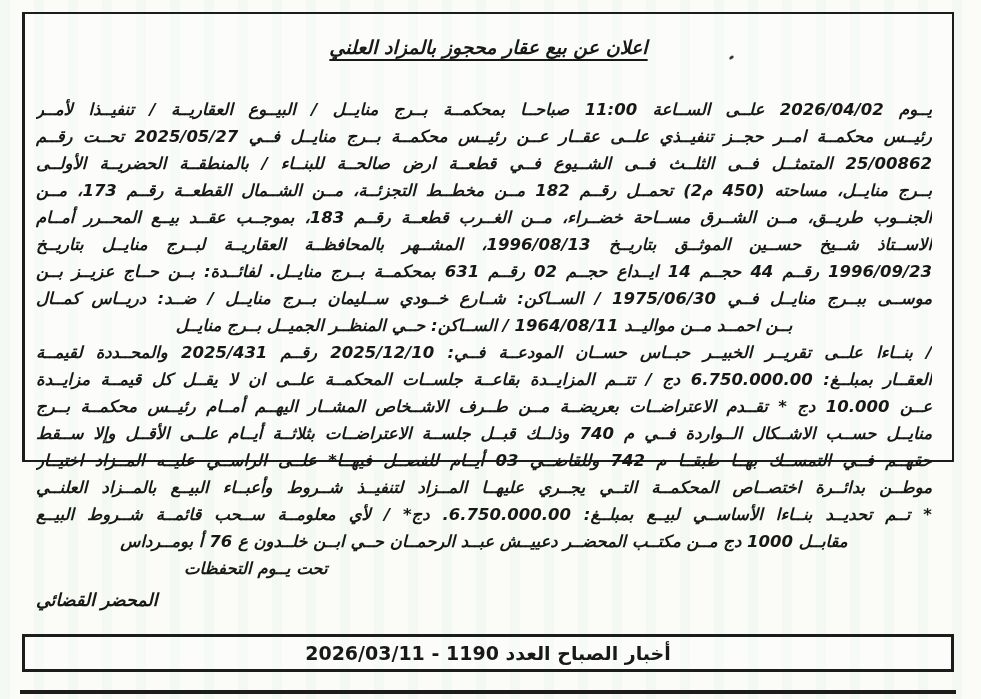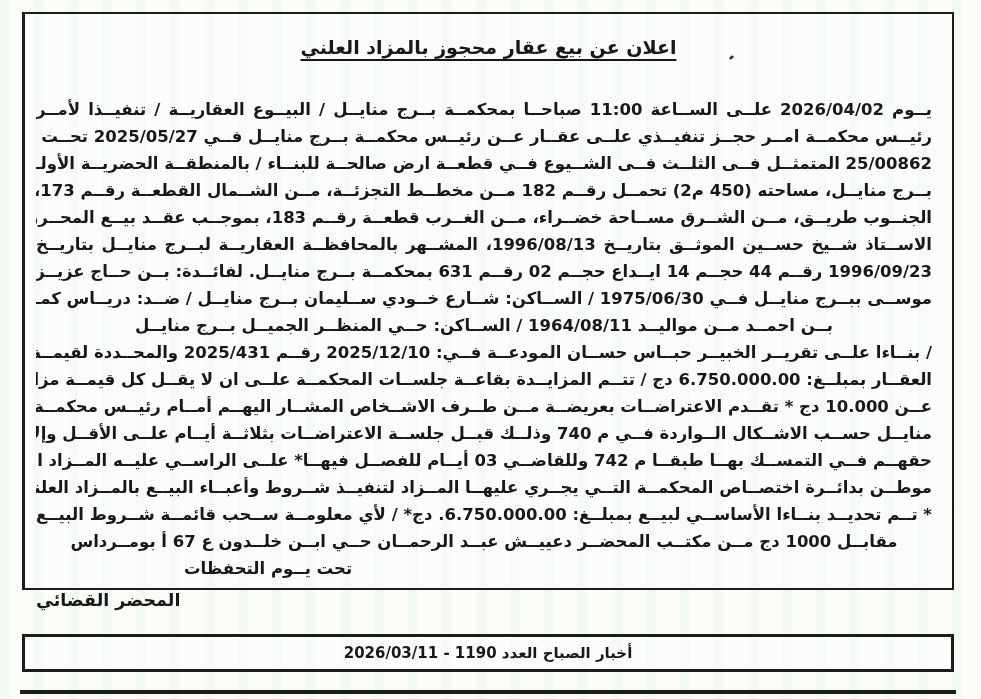--- a/index.html
+++ b/index.html
@@ -24,25 +24,26 @@
       rgba(170, 225, 200, 0.10) 0px, rgba(170, 225, 200, 0.10) 10px,
       rgba(255, 255, 255, 0) 10px, rgba(255, 255, 255, 0) 34px
     );
     pointer-events: none;
   }
   .main-box {
     position: absolute;
     left: 22px;
     top: 12px;
     width: 932px;
-    height: 578px;
+    height: 450px;
     border: 2px solid #1c1c1c;
     border-left-width: 3px;
     background: rgba(255,255,255,0.35);
     box-sizing: border-box;
+    font-style: italic;
   }
   .notice-title {
     margin-top: 20px;
     text-align: center;
     direction: rtl;
     font-weight: bold;
     font-size: 19px;
     line-height: 26px;
     text-decoration: underline;
     text-underline-offset: 5px;
@@ -86,21 +87,21 @@
     top: 634px;
     width: 932px;
     height: 38px;
     border: 3px solid #1c1c1c;
     box-sizing: border-box;
     display: flex;
     align-items: center;
     justify-content: center;
     direction: rtl;
     font-weight: bold;
-    font-size: 15px;
+    font-size: 19px;
     background: rgba(255,255,255,0.35);
   }
   .next-box-edge {
     position: absolute;
     left: 20px;
     top: 690px;
     width: 936px;
     height: 9px;
     border-top: 4px solid #1c1c1c;
   }
@@ -135,21 +136,21 @@
     <div class="line">1996/09/23 رقــم 44 حجــم 14 ايــداع حجــم 02 رقــم 631 بمحكمــة بــرج منايــل. لفائــدة: بــن حــاج عزيــز بــن</div>
     <div class="line">موســى ببــرج منايــل فــي 1975/06/30 / الســاكن: شــارع خــودي ســليمان بــرج منايــل / ضــد: دريــاس كمــال</div>
     <div class="line center">بــن احمــد مــن مواليــد 1964/08/11 / الســاكن: حــي المنظــر الجميــل بــرج منايــل</div>
     <div class="line">/ بنــاءا علــى تقريــر الخبيــر حبــاس حســان المودعــة فــي: 2025/12/10 رقــم 2025/431 والمحــددة لقيمــة</div>
     <div class="line">العقــار بمبلــغ: 6.750.000.00 دج / تتــم المزايــدة بقاعــة جلســات المحكمــة علــى ان لا يقــل كل قيمــة مزايــدة</div>
     <div class="line">عــن 10.000 دج * تقــدم الاعتراضــات بعريضــة مــن طــرف الاشــخاص المشــار اليهــم أمــام رئيــس محكمــة بــرج</div>
     <div class="line">منايــل حســب الاشــكال الــواردة فــي م 740 وذلــك قبــل جلســة الاعتراضــات بثلاثــة أيــام علــى الأقــل وإلا ســقط</div>
     <div class="line">حقهــم فــي التمســك بهــا طبقــا م 742 وللقاضــي 03 أيــام للفصــل فيهــا* علــى الراســي عليــه المــزاد اختيــار</div>
     <div class="line">موطــن بدائــرة اختصــاص المحكمــة التــي يجــري عليهــا المــزاد لتنفيــذ شــروط وأعبــاء البيــع بالمــزاد العلنــي</div>
     <div class="line">* تــم تحديــد بنــاءا الأساســي لبيــع بمبلــغ: 6.750.000.00. دج* / لأي معلومــة ســحب قائمــة شــروط البيــع</div>
-    <div class="line center">مقابــل 1000 دج مــن مكتــب المحضــر دعييــش عبــد الرحمــان حــي ابــن خلــدون ع 67 أ بومــرداس</div>
+    <div class="line center">مقابــل 1000 دج مــن مكتــب المحضــر دعييــش عبــد الرحمــان حــي ابــن خلــدون ع 76 أ بومــرداس</div>
     <div class="line indent-left">تحت يــوم التحفظات</div>
   </div>
 
   <div class="signature">المحضر القضائي</div>
 </div>
 
 <div class="footer-box">
   <span>أخبار الصباح العدد 1190 - 2026/03/11</span>
 </div>
 

